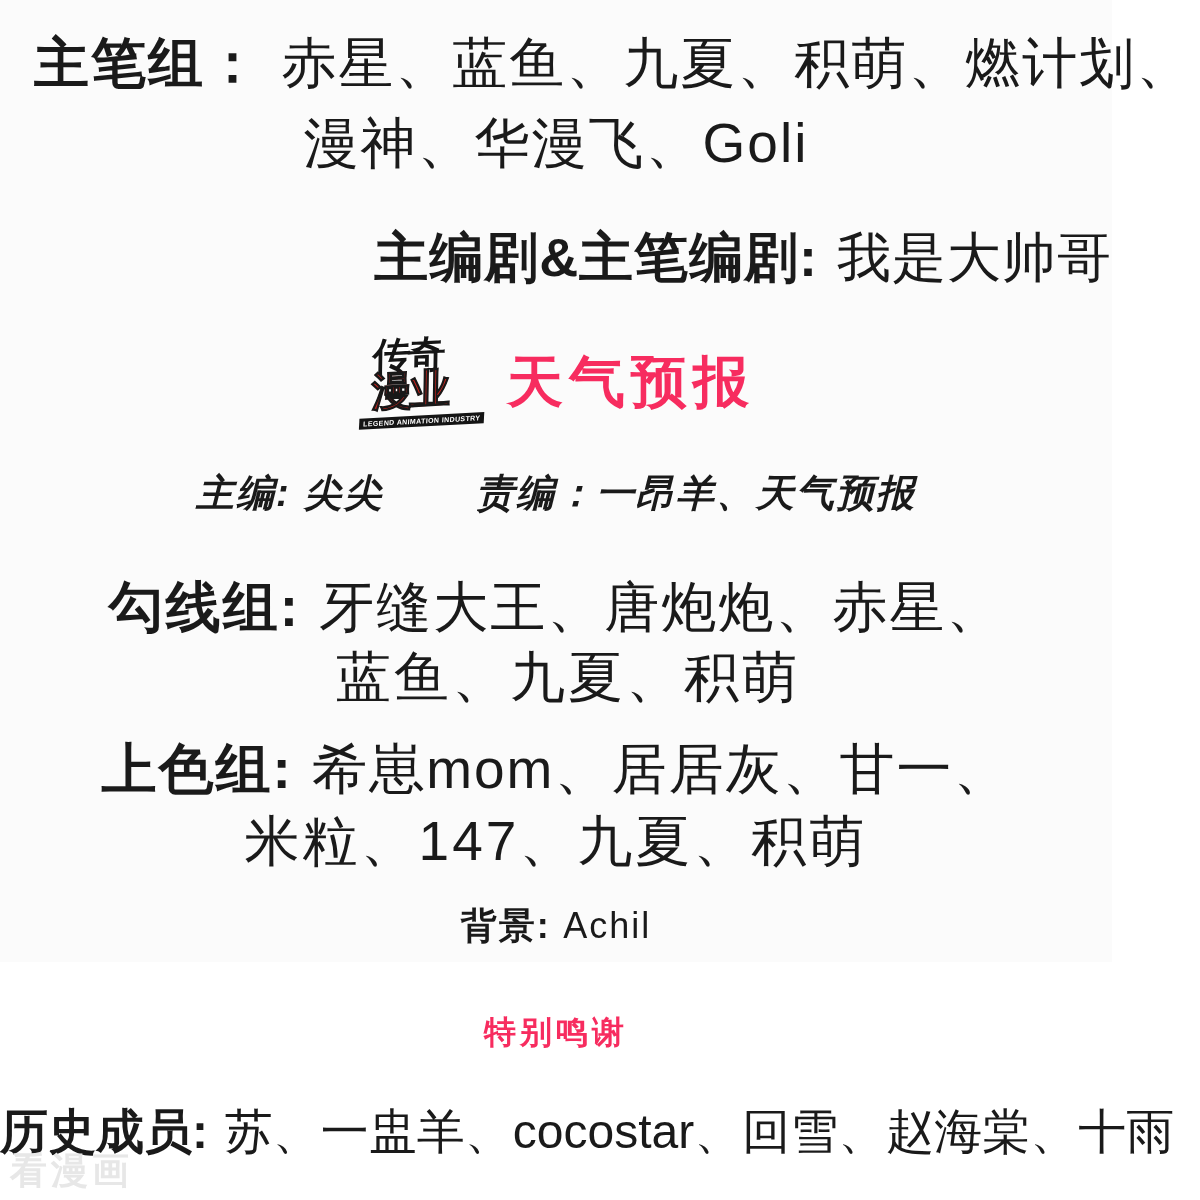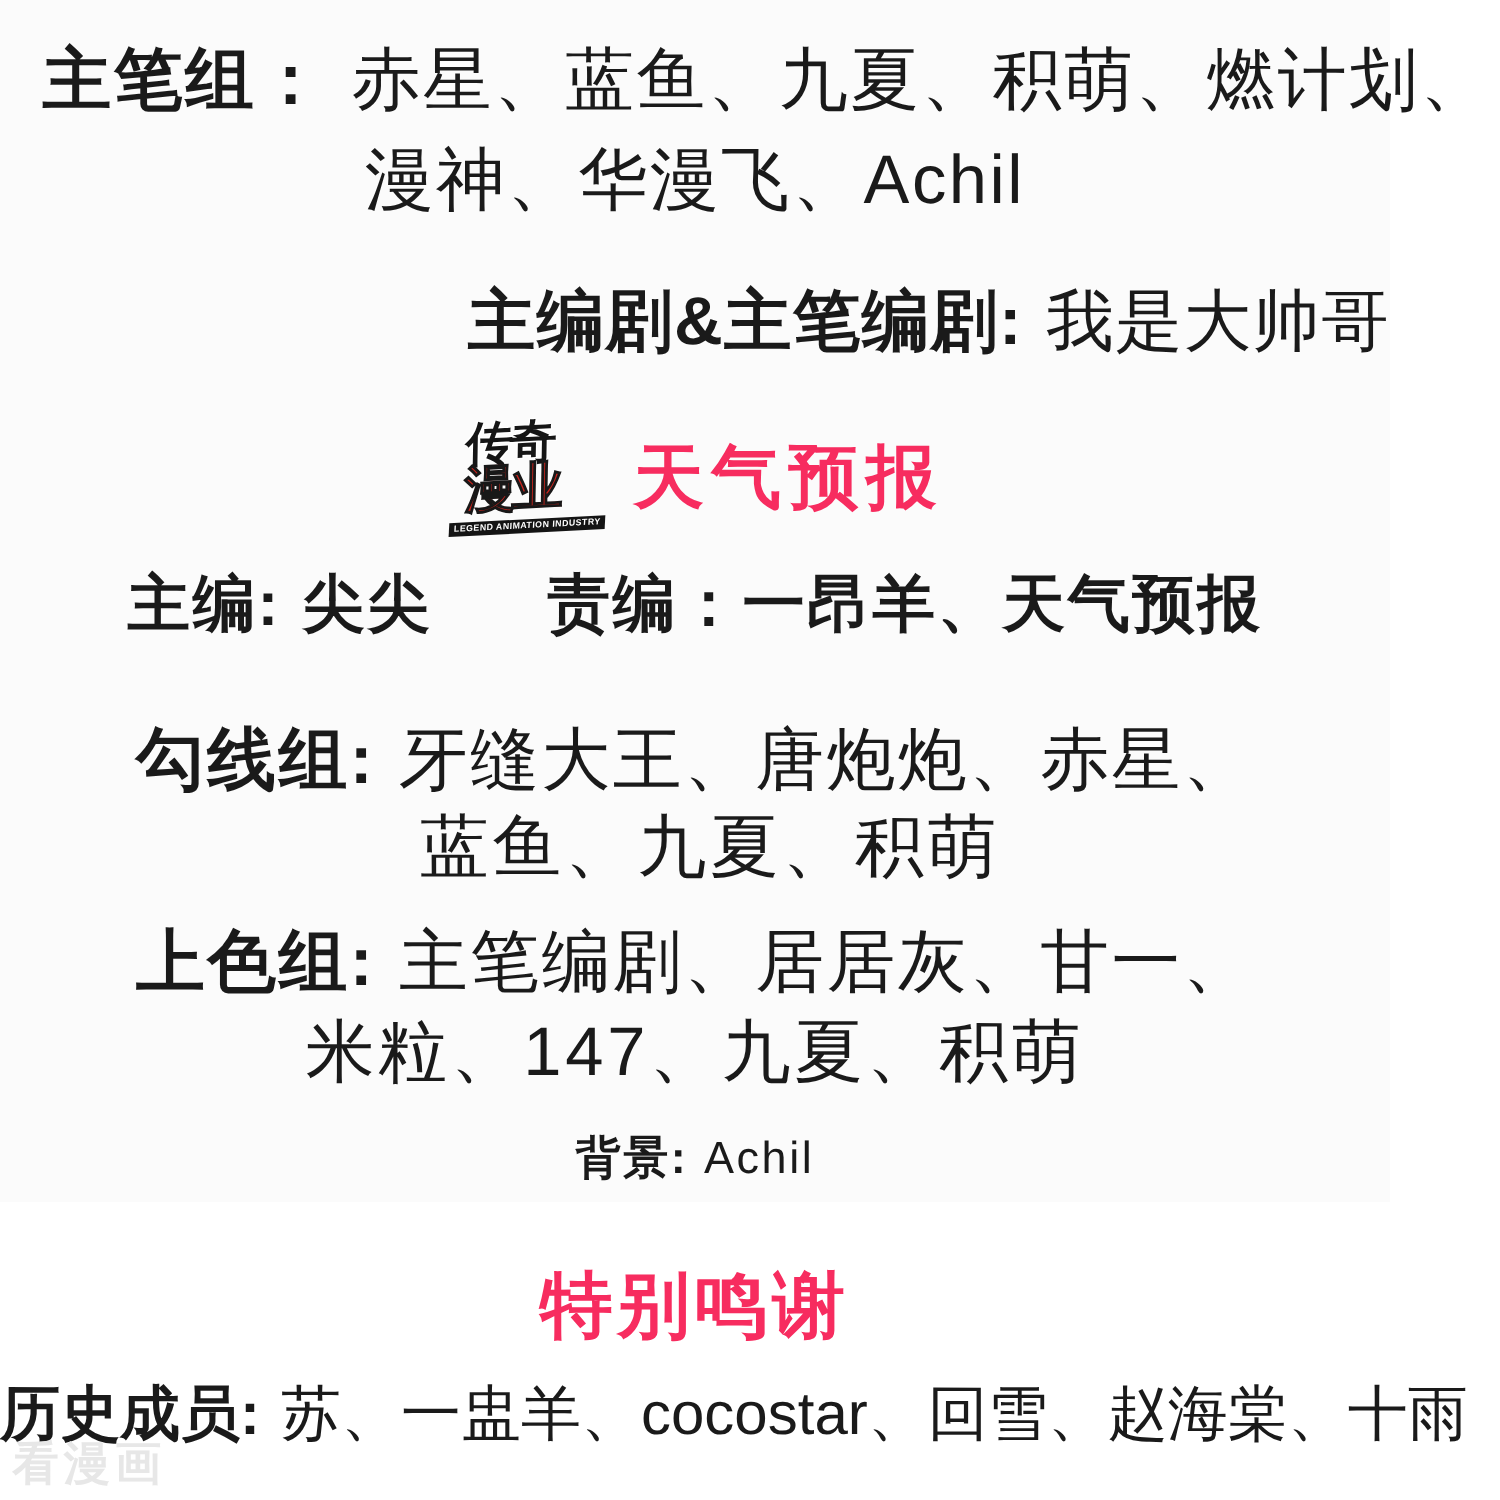--- a/index.html
+++ b/index.html
@@ -43,47 +43,47 @@
   }
   .logo-banner{
     display:inline-block;margin-top:2px;background:#141414;color:#ffffff;
     font-size:7px;font-weight:700;letter-spacing:0.4px;
     padding:2px 4px;white-space:nowrap;transform:skewX(-6deg);
   }
   .tech-title{
     font-size:56px;font-weight:800;letter-spacing:6px;
     color:var(--accent-pink,#f72c5f);line-height:1;
   }
-  .r5{top:458px;font-size:50px;font-weight:700;letter-spacing:2px;}
+  .r5{top:474px;font-size:38px;font-weight:700;letter-spacing:2px;font-style:italic;}
   .r5 .gap{display:inline-block;width:92px;}
   .r6{top:580px;font-size:55px;letter-spacing:2px;}
   .r7{top:650px;font-size:55px;letter-spacing:3px;padding-left:12px;}
   .r8{top:742px;font-size:55px;letter-spacing:2px;}
   .r9{top:814px;font-size:55px;letter-spacing:3px;}
   .r10{top:908px;font-size:36px;letter-spacing:2px;}
-  .r11{top:1016px;font-size:58px;font-weight:800;letter-spacing:4px;
+  .r11{top:1016px;font-size:32px;font-weight:800;letter-spacing:4px;
        color:var(--accent-pink,#f72c5f);}
   .r12{top:1108px;font-size:48px;letter-spacing:0;}
   .watermark{
     position:absolute;left:10px;top:1152px;
     font-size:37px;letter-spacing:4px;line-height:1;
     color:var(--watermark-gray,#e7e7e7);font-weight:700;
   }
 </style>
 </head>
 <body>
 
 <div class="page">
 
   <div class="row r1">
     <span class="lbl">主笔组：</span><span class="cjk-gap"></span><span class="val">赤星、蓝鱼、九夏、积萌、燃计划、</span>
   </div>
 
   <div class="row r2">
-    <span class="val">漫神、华漫飞、Achil</span>
+    <span class="val">漫神、华漫飞、Goli</span>
   </div>
 
   <div class="row r3">
     <span class="lbl">主编剧&amp;主笔编剧:</span><span class="cjk-gap"></span><span class="val">我是大帅哥</span>
   </div>
 
   <div class="logo-row">
     <div class="logo">
       <div class="logo-top">传奇</div>
       <div class="logo-mid">漫业</div>
@@ -98,21 +98,21 @@
 
   <div class="row r6">
     <span class="lbl">勾线组:</span><span class="cjk-gap"></span><span class="val">牙缝大王、唐炮炮、赤星、</span>
   </div>
 
   <div class="row r7">
     <span class="val">蓝鱼、九夏、积萌</span>
   </div>
 
   <div class="row r8">
-    <span class="lbl">上色组:</span><span class="cjk-gap"></span><span class="val">主笔编剧、居居灰、甘一、</span>
+    <span class="lbl">上色组:</span><span class="cjk-gap"></span><span class="val">希崽mom、居居灰、甘一、</span>
   </div>
 
   <div class="row r9">
     <span class="val">米粒、147、九夏、积萌</span>
   </div>
 
   <div class="row r10">
     <span class="lbl">背景:</span><span class="cjk-gap"></span><span class="val">Achil</span>
   </div>
 

